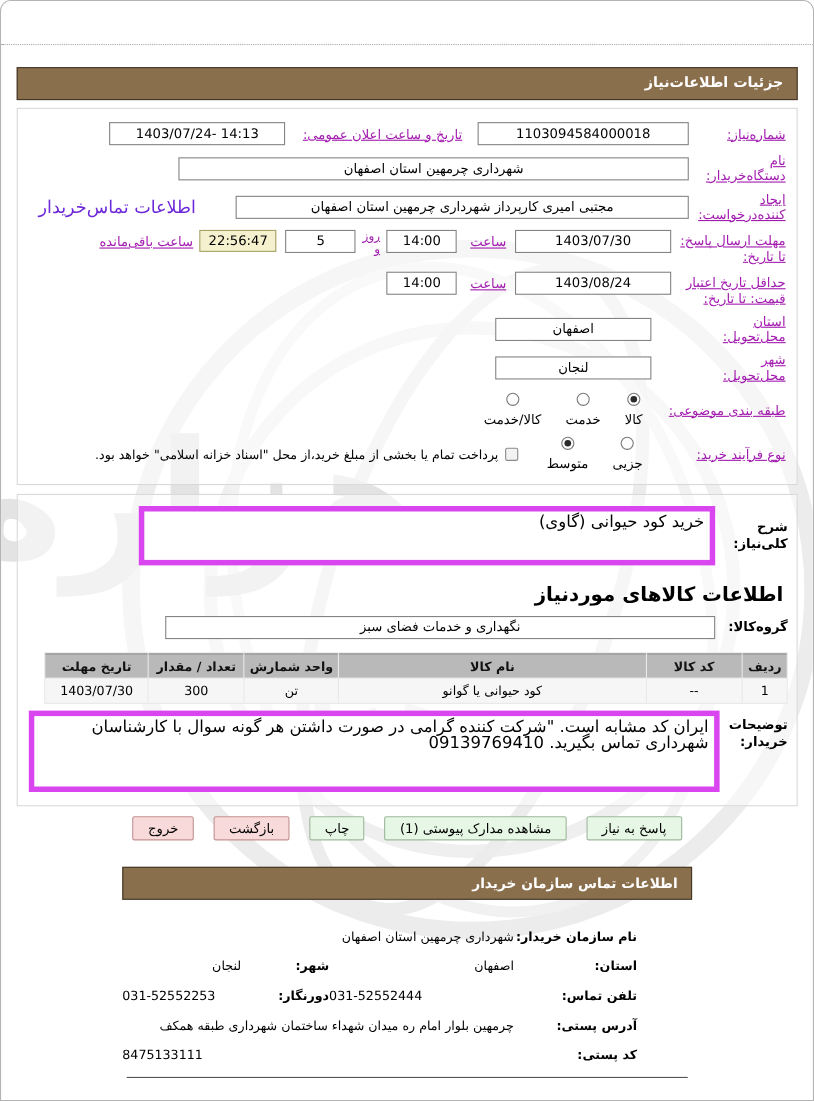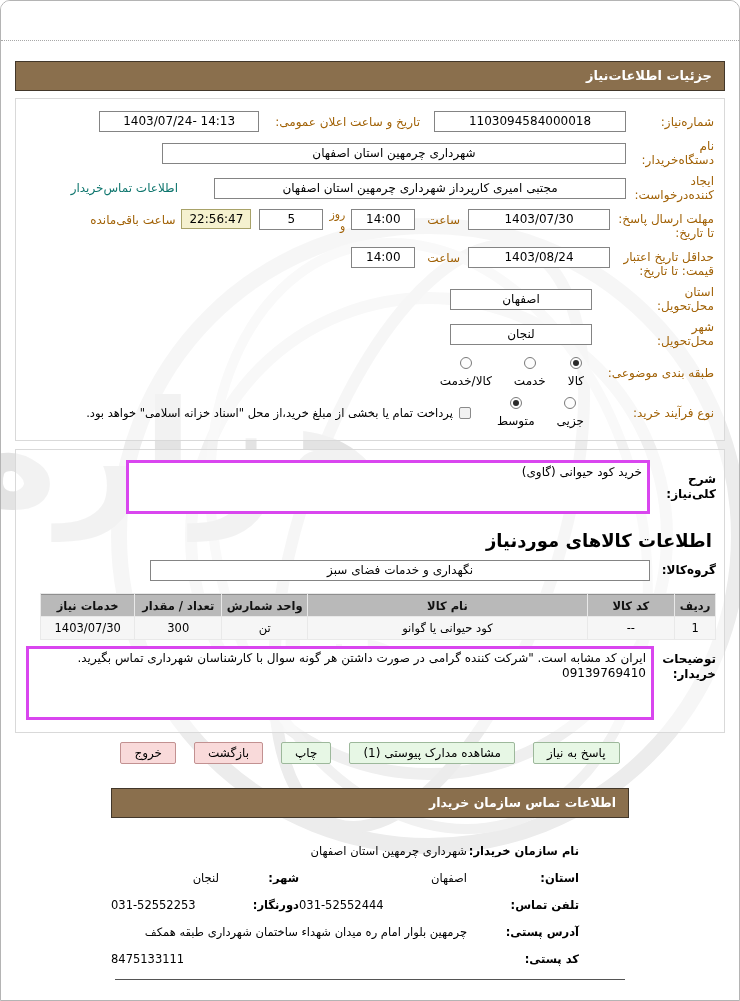--- a/index.html
+++ b/index.html
@@ -14,54 +14,54 @@
   .section-bar { height:30px; line-height:28px; background:#8a6f4d; border:1px solid #42372a;
                  color:#fff; font-weight:bold; font-size:13px; padding:0 12px; }
   .bar-main { margin:20px 14px 0 14px; }
   .bar-contact { margin:24px 110px 0 110px; font-size:12.5px;text-align:right; }
 
   .panel { margin:7px 14px 0 14px; border:1px solid #d9d9d9; background:rgba(255,255,255,0.55); padding:12px 10px 10px 10px; }
   .panel2 { margin-top:8px; padding:10px 8px 12px 8px; }
 
   .frow { display:flex; align-items:center; margin-bottom:7px; }
   .frow.top { align-items:flex-start; }
-  .flabel { font-size:12px; color:#a16207; line-height:14px; padding-left:6px; }
+  .flabel { font-size:12px; color:#a21caf; line-height:14px; padding-left:6px;text-decoration:underline; }
   .lab1 { width:88px; flex-shrink:0; }
   .lab2 { width:104px; flex-shrink:0; padding-top:3px; }
   .lab3 { width:88px; flex-shrink:0; }
   .lab4 { width:118px; flex-shrink:0; }
 
   .ibox { border:1px solid #848484; background:#fff; height:21px; line-height:19px;
           text-align:center; font-size:12px; color:#000; overflow:hidden; }
   .ltr { direction:ltr; unicode-bidi:embed; }
   .w192 { width:192px;text-align:center; } .w160 { width:160px; } .w464 { width:464px; } .w412 { width:412px; }
   .w142 { width:142px; } .w64 { width:64px; } .w500 { width:500px; }
   .ind { margin-right:34px; }
 
   .midlab { margin-right:14px; margin-left:10px; }
-  .contact-link { color:#0f766e; font-size:12px; margin-right:36px; cursor:pointer; }
+  .contact-link { color:#6d28d9; font-size:16px; margin-right:36px; cursor:pointer; }
 
   .gap8 { margin-right:8px; } .gap6 { margin-right:6px; }
   .daylab { width:22px; font-size:11px; line-height:12px; margin-right:6px; }
   .countdown { margin-right:8px; border:1px solid #a8a269; background:#f5f1cf;
                padding:2px 7px; font-size:12px; }
 
   .ropt { display:flex; align-items:center; gap:5px; margin-right:22px; font-size:12px;flex-direction:column; }
   .ropt.first { margin-right:12px; }
   .radio { width:12px; height:12px; border:1px solid #7a7a7a; border-radius:50%;
            background:#fdfdfd; flex-shrink:0; }
   .radio.sel { display:flex; align-items:center; justify-content:center; }
   .radio.sel::after { content:''; width:6px; height:6px; border-radius:50%; background:#2a2a2a; }
   .cbox { width:12px; height:12px; border:1px solid #8a8a8a; background:#f2f2f2;
           border-radius:2px; flex-shrink:0; }
   .chkrow { display:flex; align-items:center; gap:6px; margin-right:26px; font-size:11.5px; }
 
   .blabel { font-weight:bold; font-size:12px; line-height:15px; flex-shrink:0; }
   .wlab { width:66px; }
-  .tbox { border:3px solid #d946ef; background:#fff; font-size:12px; padding:2px 5px;
+  .tbox { border:5px solid #d946ef; background:#fff; font-size:15px; padding:2px 5px;
           overflow:hidden; line-height:15px; }
   .desc-box { width:524px; height:54px; }
   .notes-box { width:628px; height:74px; }
   .heading { font-weight:bold; font-size:18px; margin:16px 4px 9px 0; }
 
   table.goods { border-collapse:separate; border-spacing:1px; width:calc(100% - 16px);
                 margin:12px 0 6px 16px; background:#e9e9e9; }
   table.goods th { background:#b9b9b9; border-top:1px solid #8f8f8f; font-size:11.5px;
                    font-weight:bold; height:22px; padding:0 4px; color:#111; }
   table.goods td { background:#f6f6f6; font-size:11.5px; text-align:center; height:22px; padding:0 4px; }
@@ -203,21 +203,21 @@
       </div>
 
       <table class="goods">
         <thead>
           <tr>
             <th class="col-row">ردیف</th>
             <th class="col-code">کد کالا</th>
             <th class="col-name">نام کالا</th>
             <th class="col-unit">واحد شمارش</th>
             <th class="col-qty">تعداد / مقدار</th>
-            <th class="col-date">خدمات نیاز</th>
+            <th class="col-date">تاریخ مهلت</th>
           </tr>
         </thead>
         <tbody>
           <tr>
             <td>1</td>
             <td>--</td>
             <td>کود حیوانی یا گوانو</td>
             <td>تن</td>
             <td>300</td>
             <td class="ltr">1403/07/30</td>

